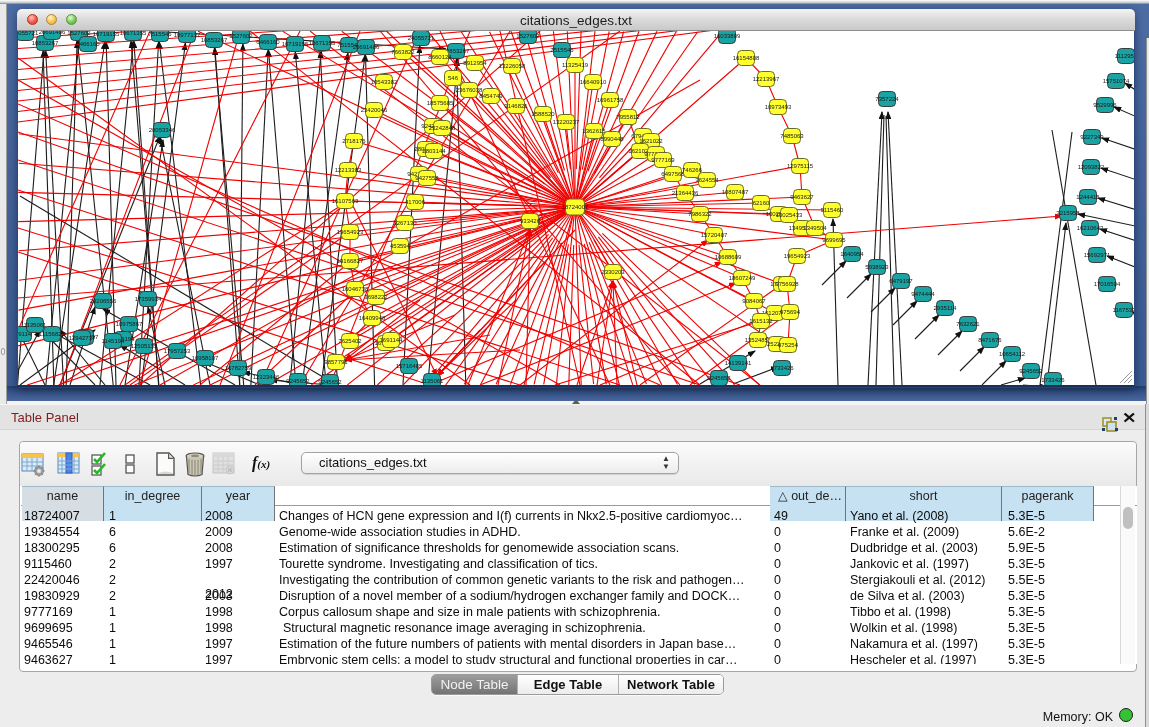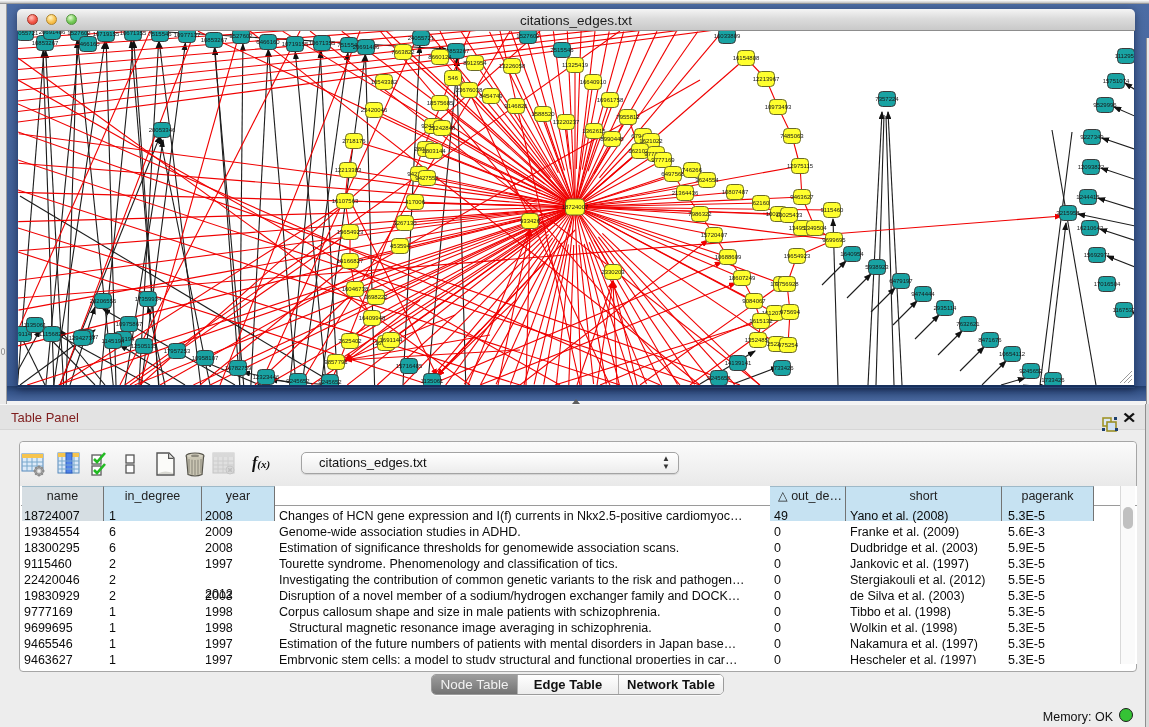--- a/index.html
+++ b/index.html
@@ -811,32 +811,32 @@
 <div class="rowtext" style="left:258px;top:23px">Changes of HCN gene expression and I(f) currents in Nkx2.5-positive cardiomyoc…</div>
 <div class="rowtext" style="left:753px;top:23px">49</div>
 <div class="rowtext" style="left:829px;top:23px">Yano et al. (2008)</div>
 <div class="rowtext" style="left:987px;top:23px">5.3E-5</div>
 <div class="rowtext" style="left:3px;top:39px">19384554</div>
 <div class="rowtext" style="left:88px;top:39px">6</div>
 <div class="rowtext" style="left:184px;top:39px">2009</div>
 <div class="rowtext" style="left:258px;top:39px">Genome-wide association studies in ADHD.</div>
 <div class="rowtext" style="left:753px;top:39px">0</div>
 <div class="rowtext" style="left:829px;top:39px">Franke et al. (2009)</div>
-<div class="rowtext" style="left:987px;top:39px">5.6E-3</div>
+<div class="rowtext" style="left:987px;top:39px">5.6E-2</div>
 <div class="rowtext" style="left:3px;top:55px">18300295</div>
 <div class="rowtext" style="left:88px;top:55px">6</div>
 <div class="rowtext" style="left:184px;top:55px">2008</div>
 <div class="rowtext" style="left:258px;top:55px">Estimation of significance thresholds for genomewide association scans.</div>
 <div class="rowtext" style="left:753px;top:55px">0</div>
 <div class="rowtext" style="left:829px;top:55px">Dudbridge et al. (2003)</div>
 <div class="rowtext" style="left:987px;top:55px">5.9E-5</div>
 <div class="rowtext" style="left:3px;top:71px">9115460</div>
 <div class="rowtext" style="left:88px;top:71px">2</div>
 <div class="rowtext" style="left:184px;top:71px">1997</div>
-<div class="rowtext" style="left:258px;top:71px">Tourette syndrome. Phenomenology and classification of tics.</div>
+<div class="rowtext" style="left:258px;top:71px">Tourette syndrome. Investigating and classification of tics.</div>
 <div class="rowtext" style="left:753px;top:71px">0</div>
 <div class="rowtext" style="left:829px;top:71px">Jankovic et al. (1997)</div>
 <div class="rowtext" style="left:987px;top:71px">5.3E-5</div>
 <div class="rowtext" style="left:3px;top:87px">22420046</div>
 <div class="rowtext" style="left:88px;top:87px">2</div>
 <div class="rowtext" style="left:184px;top:101px">2012</div>
 <div class="rowtext" style="left:258px;top:87px">Investigating the contribution of common genetic variants to the risk and pathogen…</div>
 <div class="rowtext" style="left:753px;top:87px">0</div>
 <div class="rowtext" style="left:829px;top:87px">Stergiakouli et al. (2012)</div>
 <div class="rowtext" style="left:987px;top:87px">5.5E-5</div>
@@ -850,21 +850,21 @@
 <div class="rowtext" style="left:3px;top:119px">9777169</div>
 <div class="rowtext" style="left:88px;top:119px">1</div>
 <div class="rowtext" style="left:184px;top:119px">1998</div>
 <div class="rowtext" style="left:258px;top:119px">Corpus callosum shape and size in male patients with schizophrenia.</div>
 <div class="rowtext" style="left:753px;top:119px">0</div>
 <div class="rowtext" style="left:829px;top:119px">Tibbo et al. (1998)</div>
 <div class="rowtext" style="left:987px;top:119px">5.3E-5</div>
 <div class="rowtext" style="left:3px;top:135px">9699695</div>
 <div class="rowtext" style="left:88px;top:135px">1</div>
 <div class="rowtext" style="left:184px;top:135px">1998</div>
-<div class="rowtext" style="left:268px;top:135px">Structural magnetic resonance image averaging in schizophrenia.</div>
+<div class="rowtext" style="left:262px;top:135px">Structural magnetic resonance image averaging in schizophrenia.</div>
 <div class="rowtext" style="left:753px;top:135px">0</div>
 <div class="rowtext" style="left:829px;top:135px">Wolkin et al. (1998)</div>
 <div class="rowtext" style="left:987px;top:135px">5.3E-5</div>
 <div class="rowtext" style="left:3px;top:151px">9465546</div>
 <div class="rowtext" style="left:88px;top:151px">1</div>
 <div class="rowtext" style="left:184px;top:151px">1997</div>
 <div class="rowtext" style="left:258px;top:151px">Estimation of the future numbers of patients with mental disorders in Japan base…</div>
 <div class="rowtext" style="left:753px;top:151px">0</div>
 <div class="rowtext" style="left:829px;top:151px">Nakamura et al. (1997)</div>
 <div class="rowtext" style="left:987px;top:151px">5.3E-5</div>

